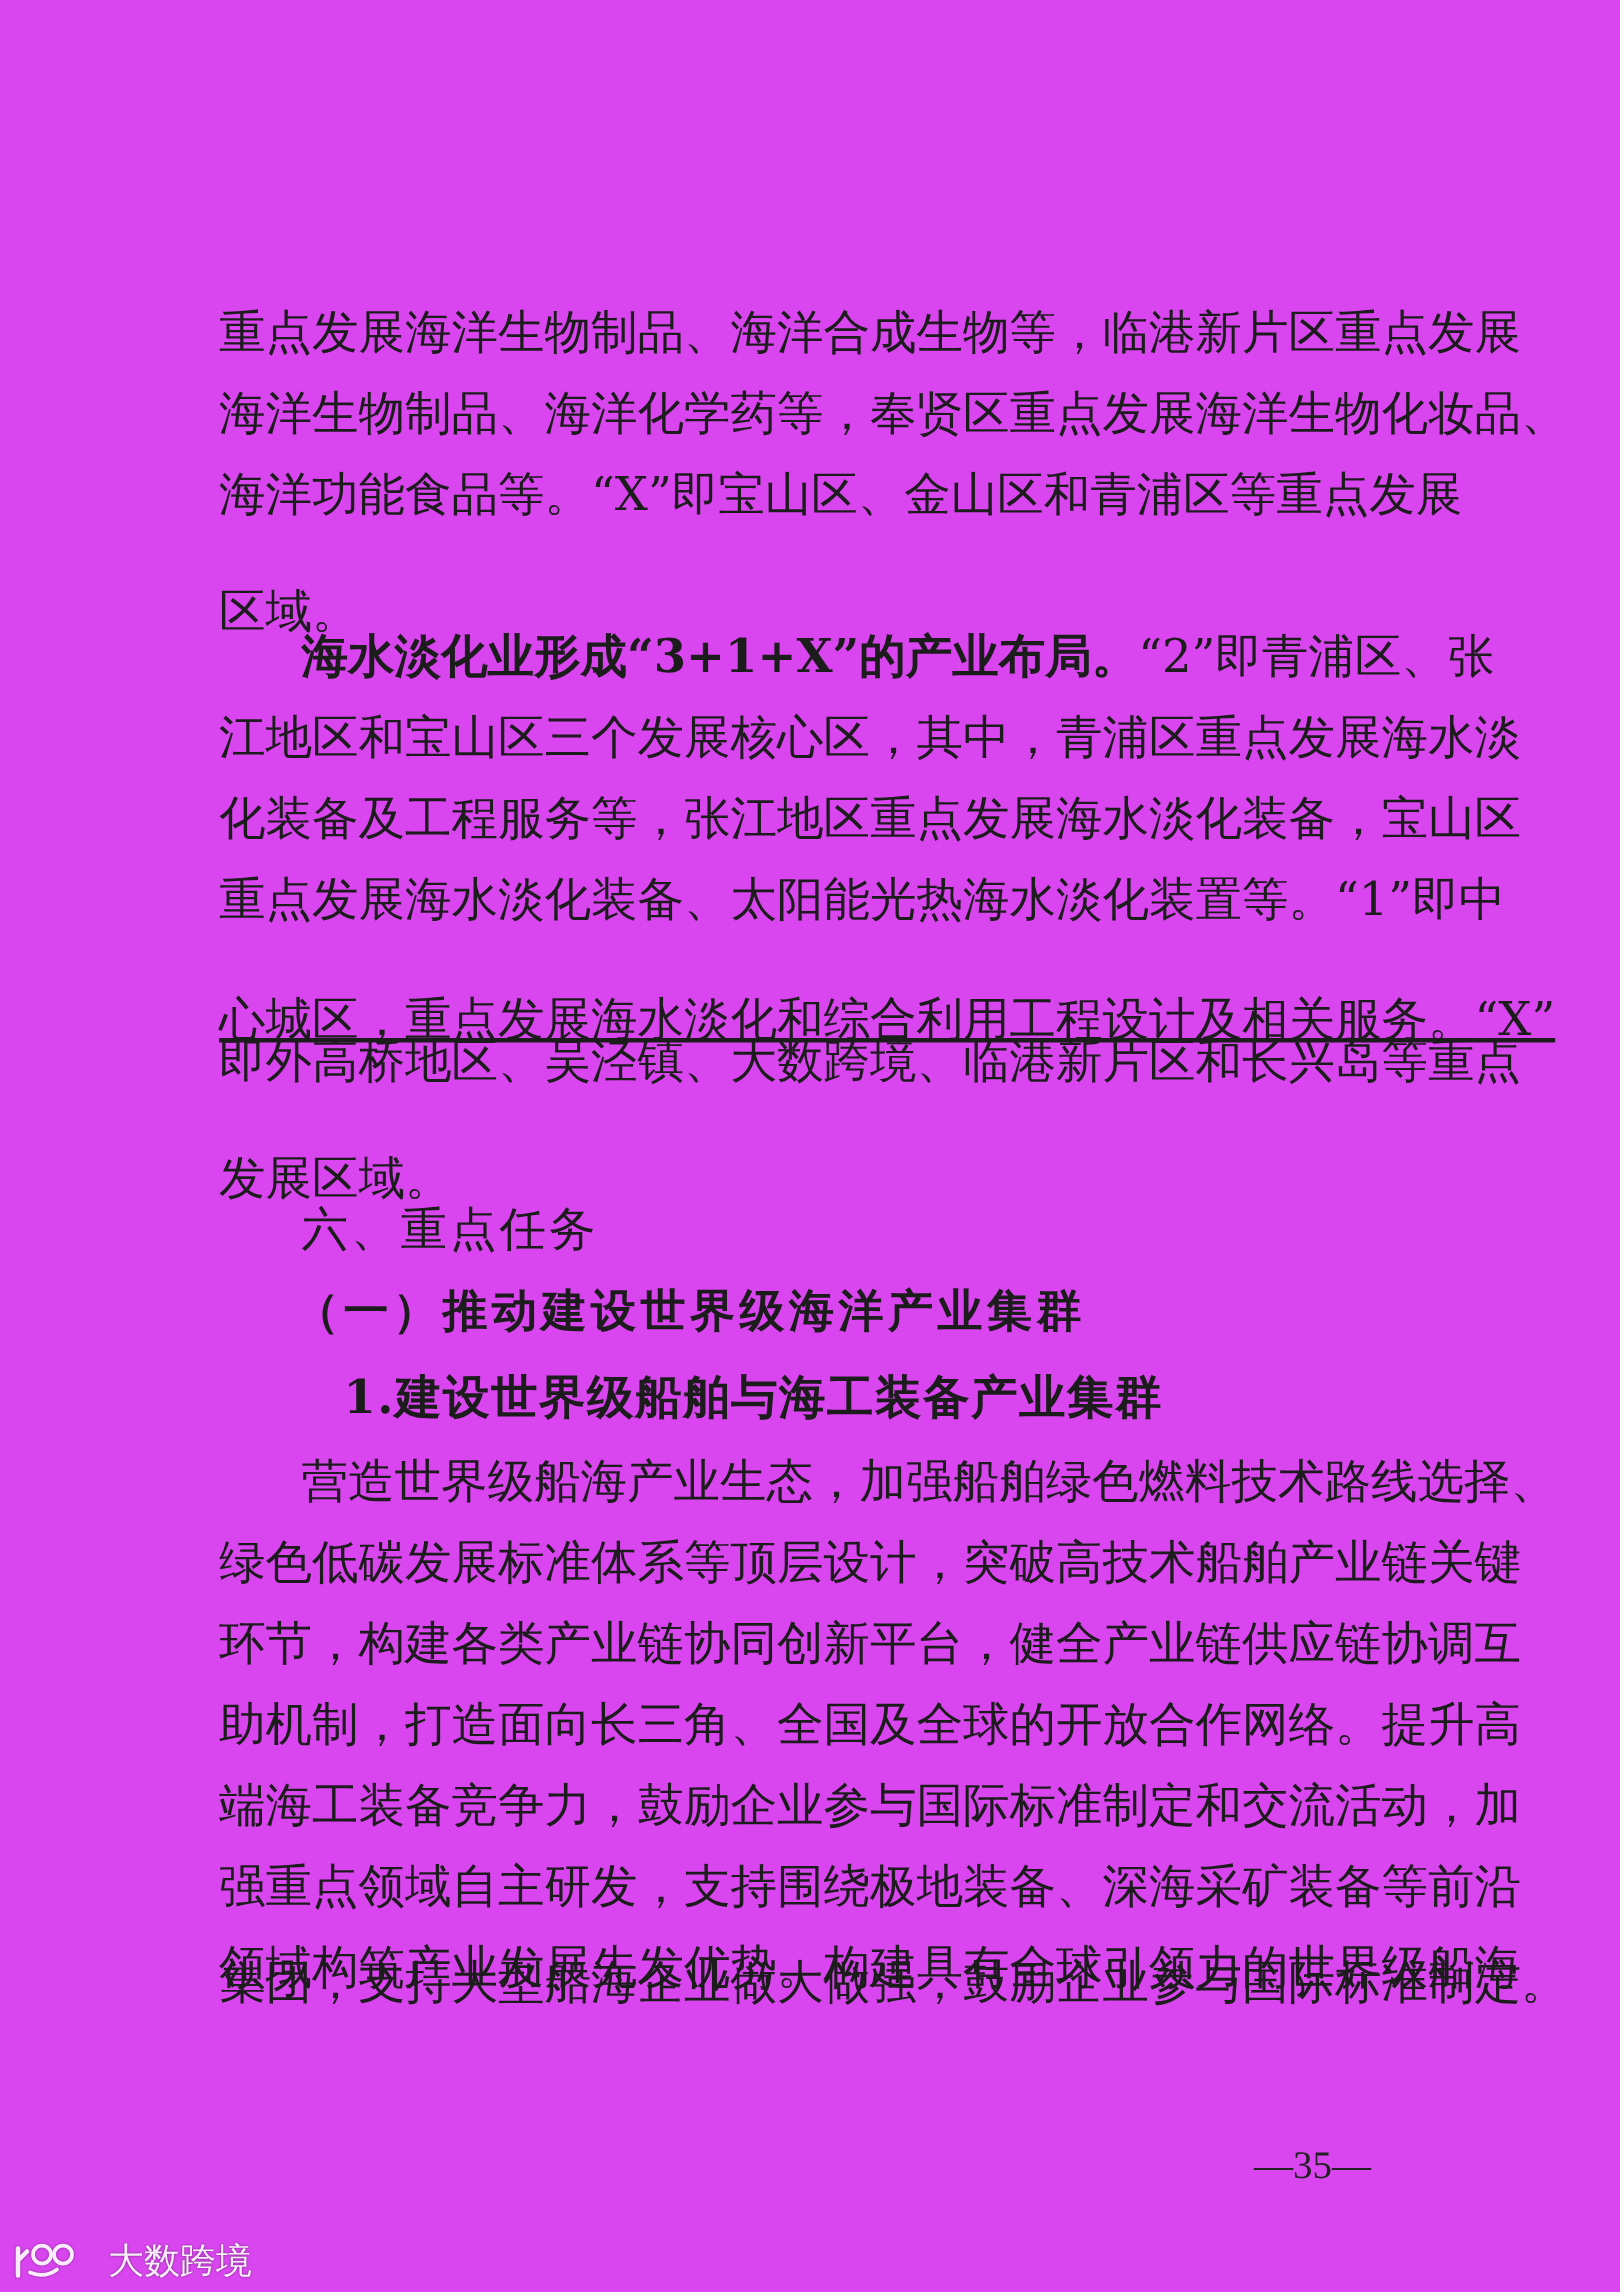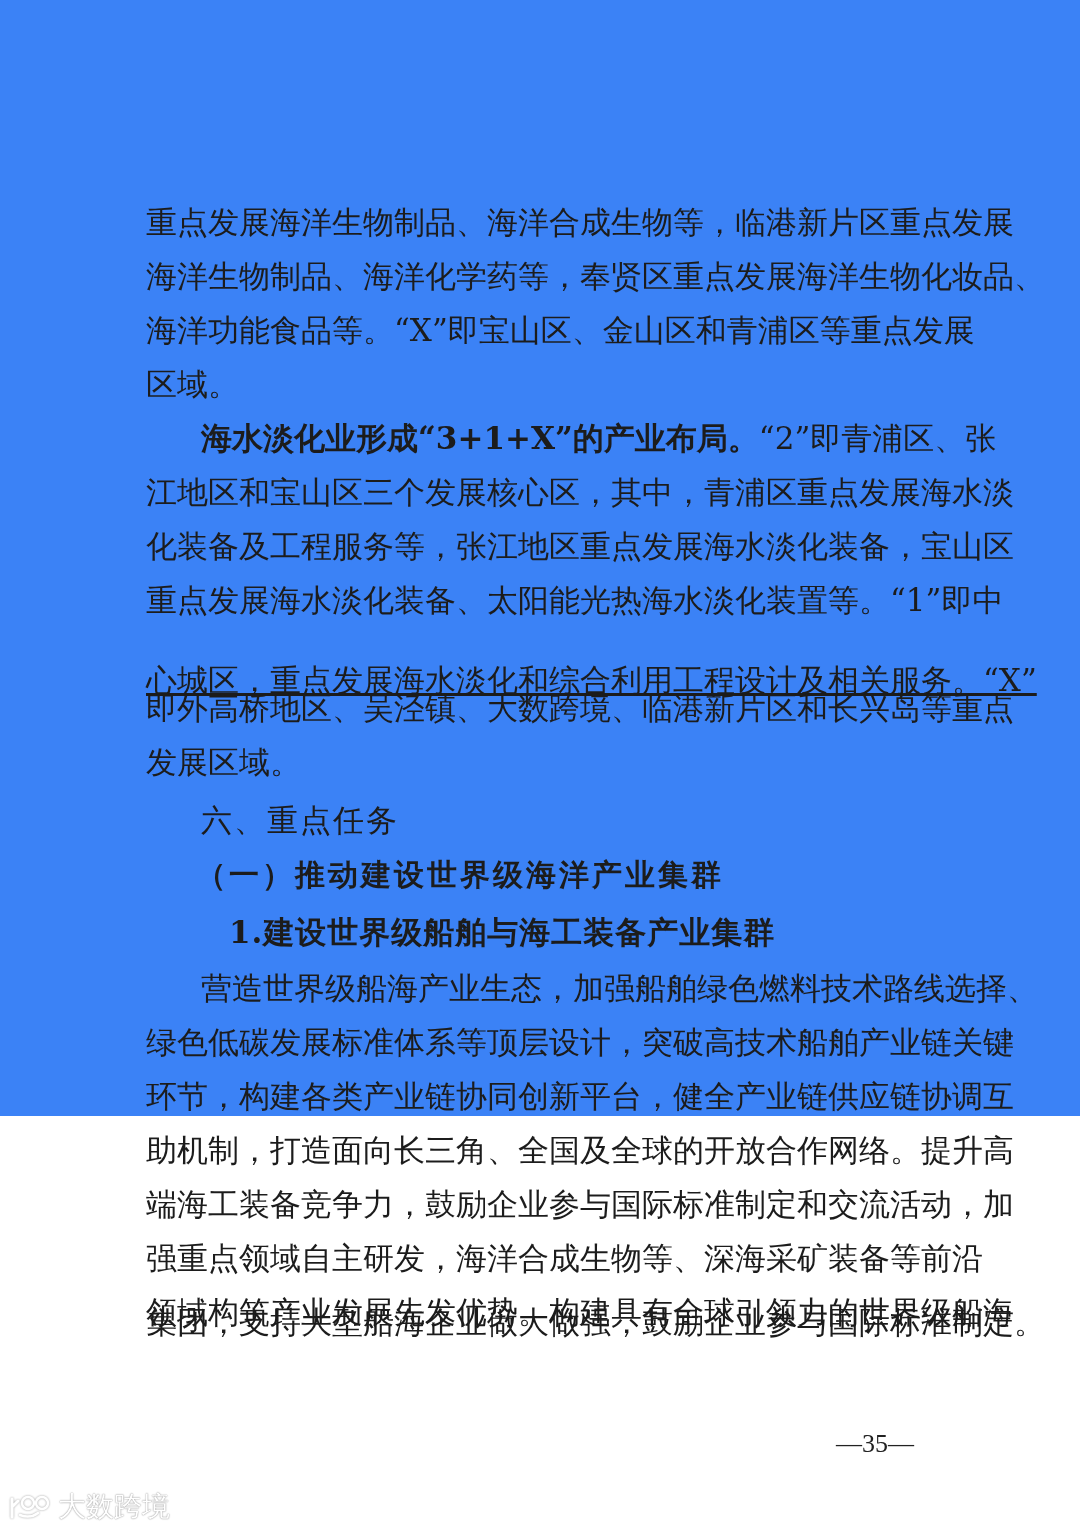--- a/index.html
+++ b/index.html
@@ -12,38 +12,39 @@
     height: 1528px;
     position: relative;
     overflow: hidden;
     font-family: "DejaVu Serif", "Liberation Serif", serif;
     color: #1a1a1a;
   }
   .page {
     position: absolute;
     left: 0; top: 0;
     width: 1080px;
-    height: 1116px;
-    background: #3b82f6;
+    height: 1528px;
+    background: #d946ef;
   }
   .line {
     position: absolute;
     left: 146px;
     width: 796px;
     height: 40px;
     line-height: 40px;
     font-size: 31px;
     white-space: nowrap;
     text-align: justify;
     text-align-last: justify;
     letter-spacing: 0px;
     color: #1c1c1c;
   }
   .line.last {
     text-align-last: left;
+    margin-top: 24px;
   }
   .line.indent {
     left: 201px;
     width: 741px;
   }
   .bold {
     font-weight: bold;
   }
   .heading-1 {
     position: absolute;
@@ -85,24 +86,24 @@
     font-family: "Liberation Serif", "DejaVu Serif", serif;
     color: #222;
   }
   .watermark {
     position: absolute;
     left: 8px;
     top: 1490px;
     height: 34px;
     display: flex;
     align-items: center;
-    gap: 6px;
+    gap: 20px;
     color: #ffffff;
     font-family: "DejaVu Sans", "Liberation Sans", sans-serif;
-    font-size: 28px;
+    font-size: 24px;
     text-shadow: 0 0 2px rgba(0,0,0,0.35), 0 0 1px rgba(0,0,0,0.4);
     opacity: 0.9;
   }
   .watermark svg {
     width: 44px;
     height: 28px;
     filter: drop-shadow(0 0 1px rgba(0,0,0,0.4));
   }
 </style>
 </head>
@@ -132,21 +133,21 @@
   <div class="heading-1" style="top:800px;">六、重点任务</div>
   <div class="heading-2" style="top:855px;">（一）推动建设世界级海洋产业集群</div>
   <div class="heading-3" style="top:912px;">1.建设世界级船舶与海工装备产业集群</div>
 
   <div>
     <div class="line indent" style="top:968px;">营造世界级船海产业生态，加强船舶绿色燃料技术路线选择、</div>
     <div class="line" style="top:1022px;">绿色低碳发展标准体系等顶层设计，突破高技术船舶产业链关键</div>
     <div class="line" style="top:1076px;">环节，构建各类产业链协同创新平台，健全产业链供应链协调互</div>
     <div class="line" style="top:1130px;">助机制，打造面向长三角、全国及全球的开放合作网络。提升高</div>
     <div class="line" style="top:1184px;">端海工装备竞争力，鼓励企业参与国际标准制定和交流活动，加</div>
-    <div class="line" style="top:1238px;">强重点领域自主研发，海洋合成生物等、深海采矿装备等前沿</div>
+    <div class="line" style="top:1238px;">强重点领域自主研发，支持围绕极地装备、深海采矿装备等前沿</div>
     <div class="line" style="top:1292px;">领域构筑产业发展先发优势。构建具有全球引领力的世界级船海</div>
     <div class="line" style="top:1346px; top:1302px;">集团，支持大型船海企业做大做强，鼓励企业参与国际标准制定。</div>
   </div>
 
   <div class="page-number">—35—</div>
 
   <div class="watermark">
     <svg viewBox="0 0 44 28">
       <path d="M4 6 L4 24 M4 14 L10 8" stroke="#ffffff" stroke-width="3" fill="none" stroke-linecap="round"></path>
       <circle cx="20" cy="10" r="6" stroke="#ffffff" stroke-width="2.5" fill="none"></circle>

